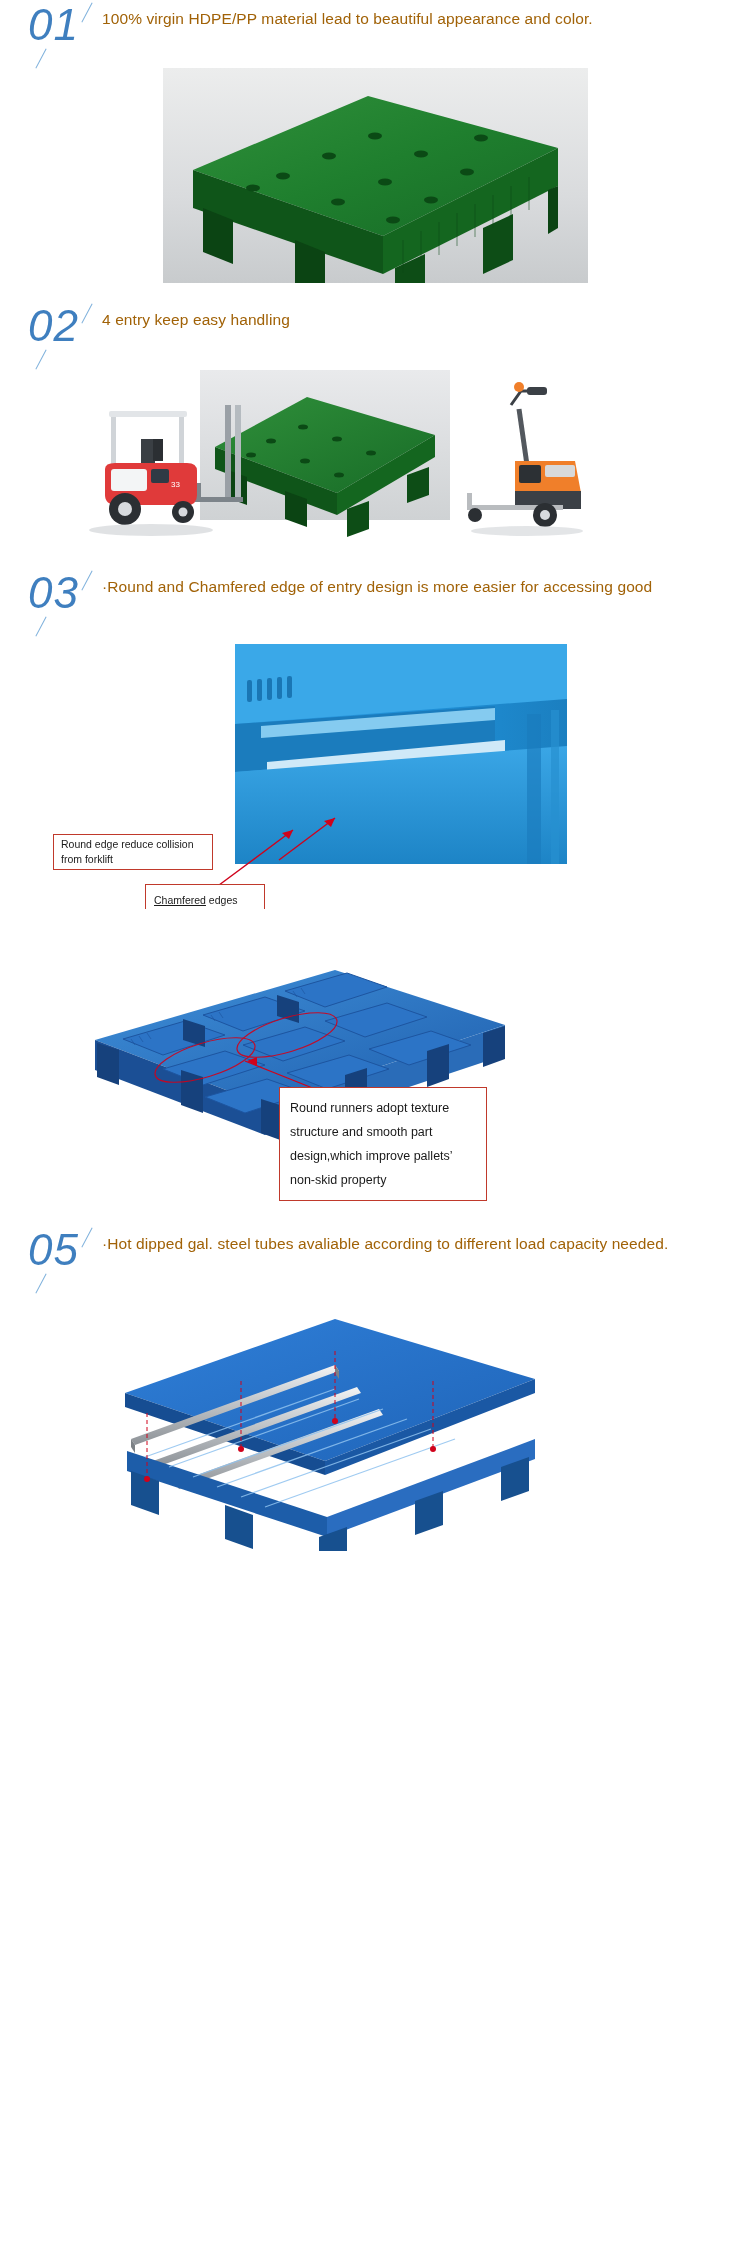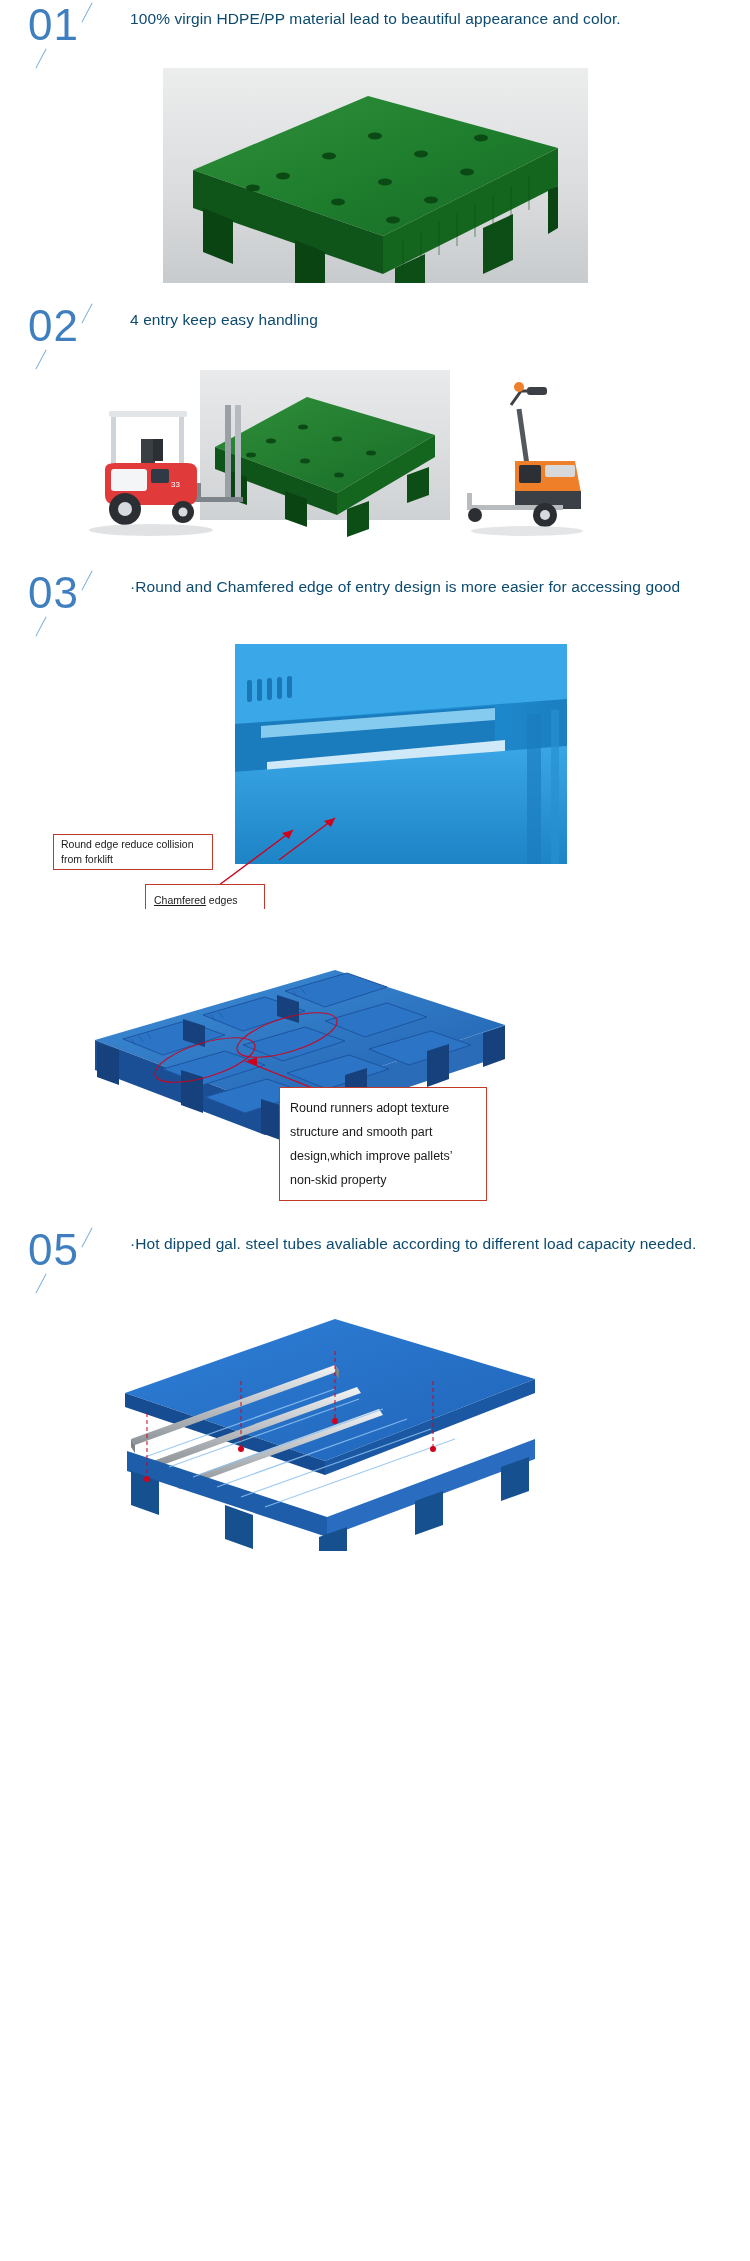--- a/index.html
+++ b/index.html
@@ -32,20 +32,21 @@
   .num {
     font-family: "Liberation Sans", sans-serif;
     font-size: 44px;
     font-weight: 400;
     color: #3f7fbf;
     letter-spacing: 1px;
     line-height: 50px;
     position: absolute;
     left: 0;
     top: 0;
+    font-style: italic;
   }
   .tick-top {
     position: absolute;
     width: 22px;
     height: 1px;
     background: #7fb1dc;
     transform: rotate(-62deg);
     left: 48px;
     top: 12px;
   }
@@ -55,24 +56,23 @@
     height: 1px;
     background: #7fb1dc;
     transform: rotate(-62deg);
     left: 2px;
     top: 58px;
   }
   .headtext {
     flex: 1;
     font-size: 15.5px;
     line-height: 21px;
-    color: #0c4a6e;
+    color: #a16207;
     padding-top: 8px;
     letter-spacing: 0.1px;
-    margin-left: 28px;
   }
 
   
   .imgblock { position: relative; }
 
   .photo1 {
     position: relative;
     width: 425px;
     height: 215px;
     margin: 10px auto 0 auto;

